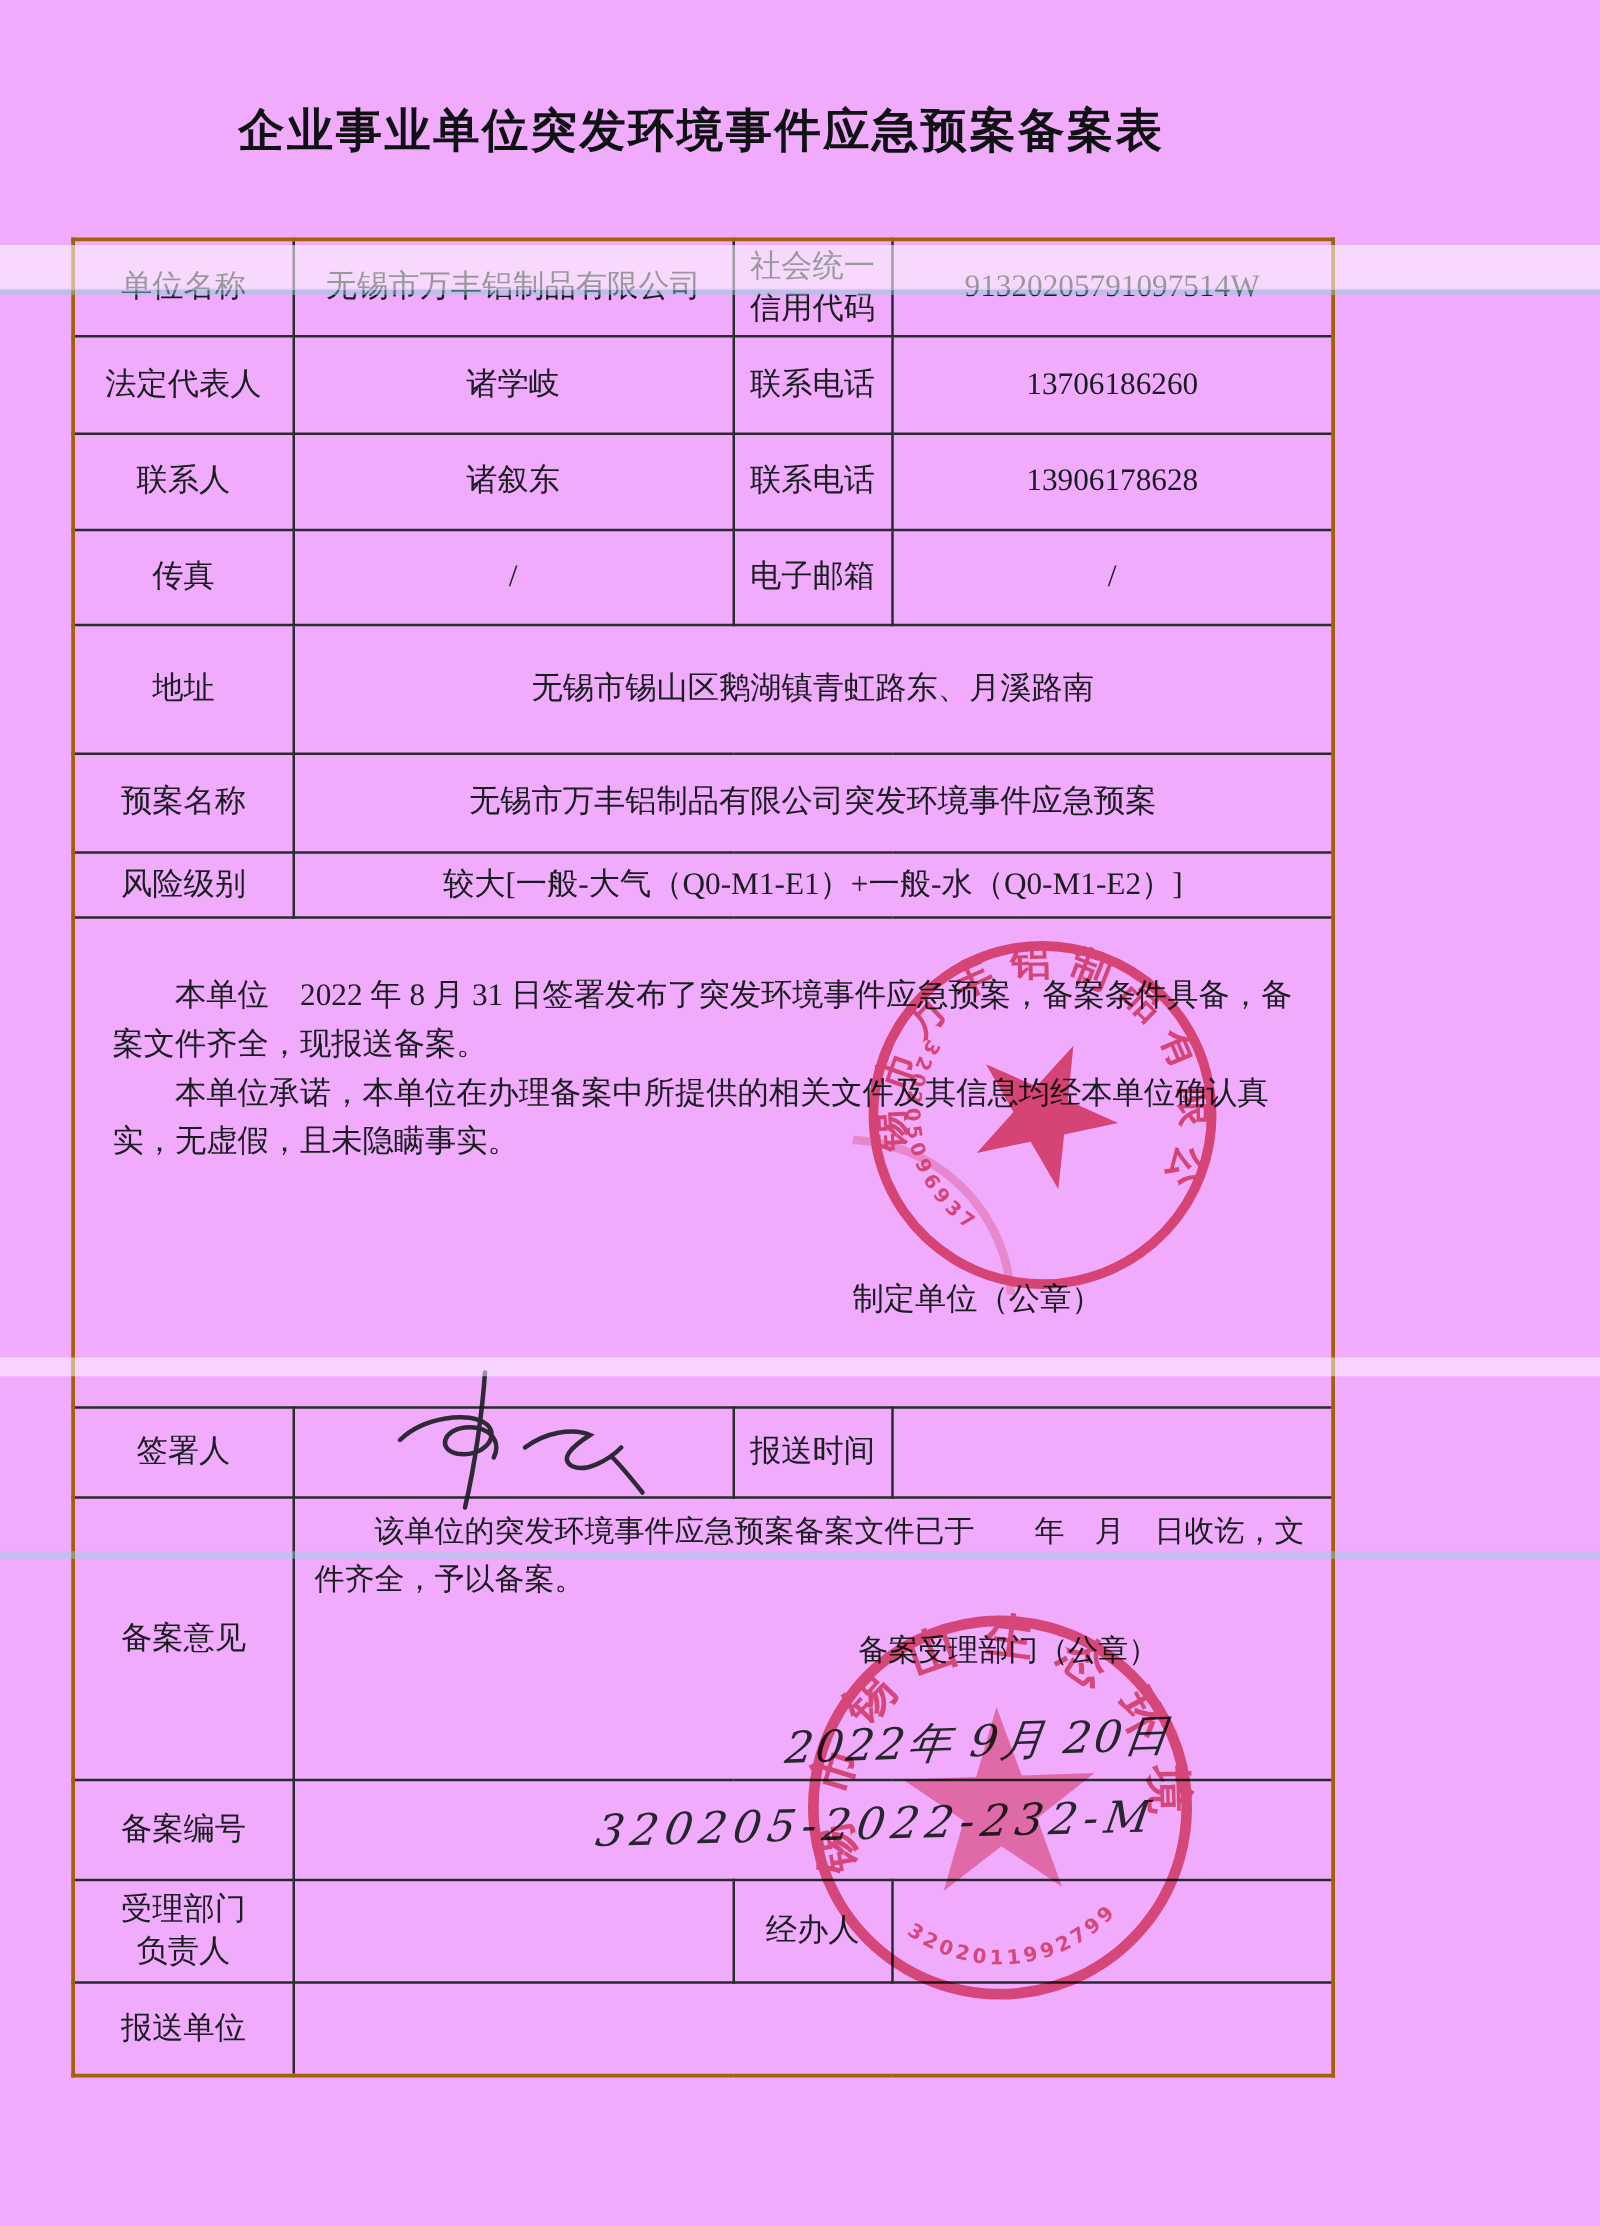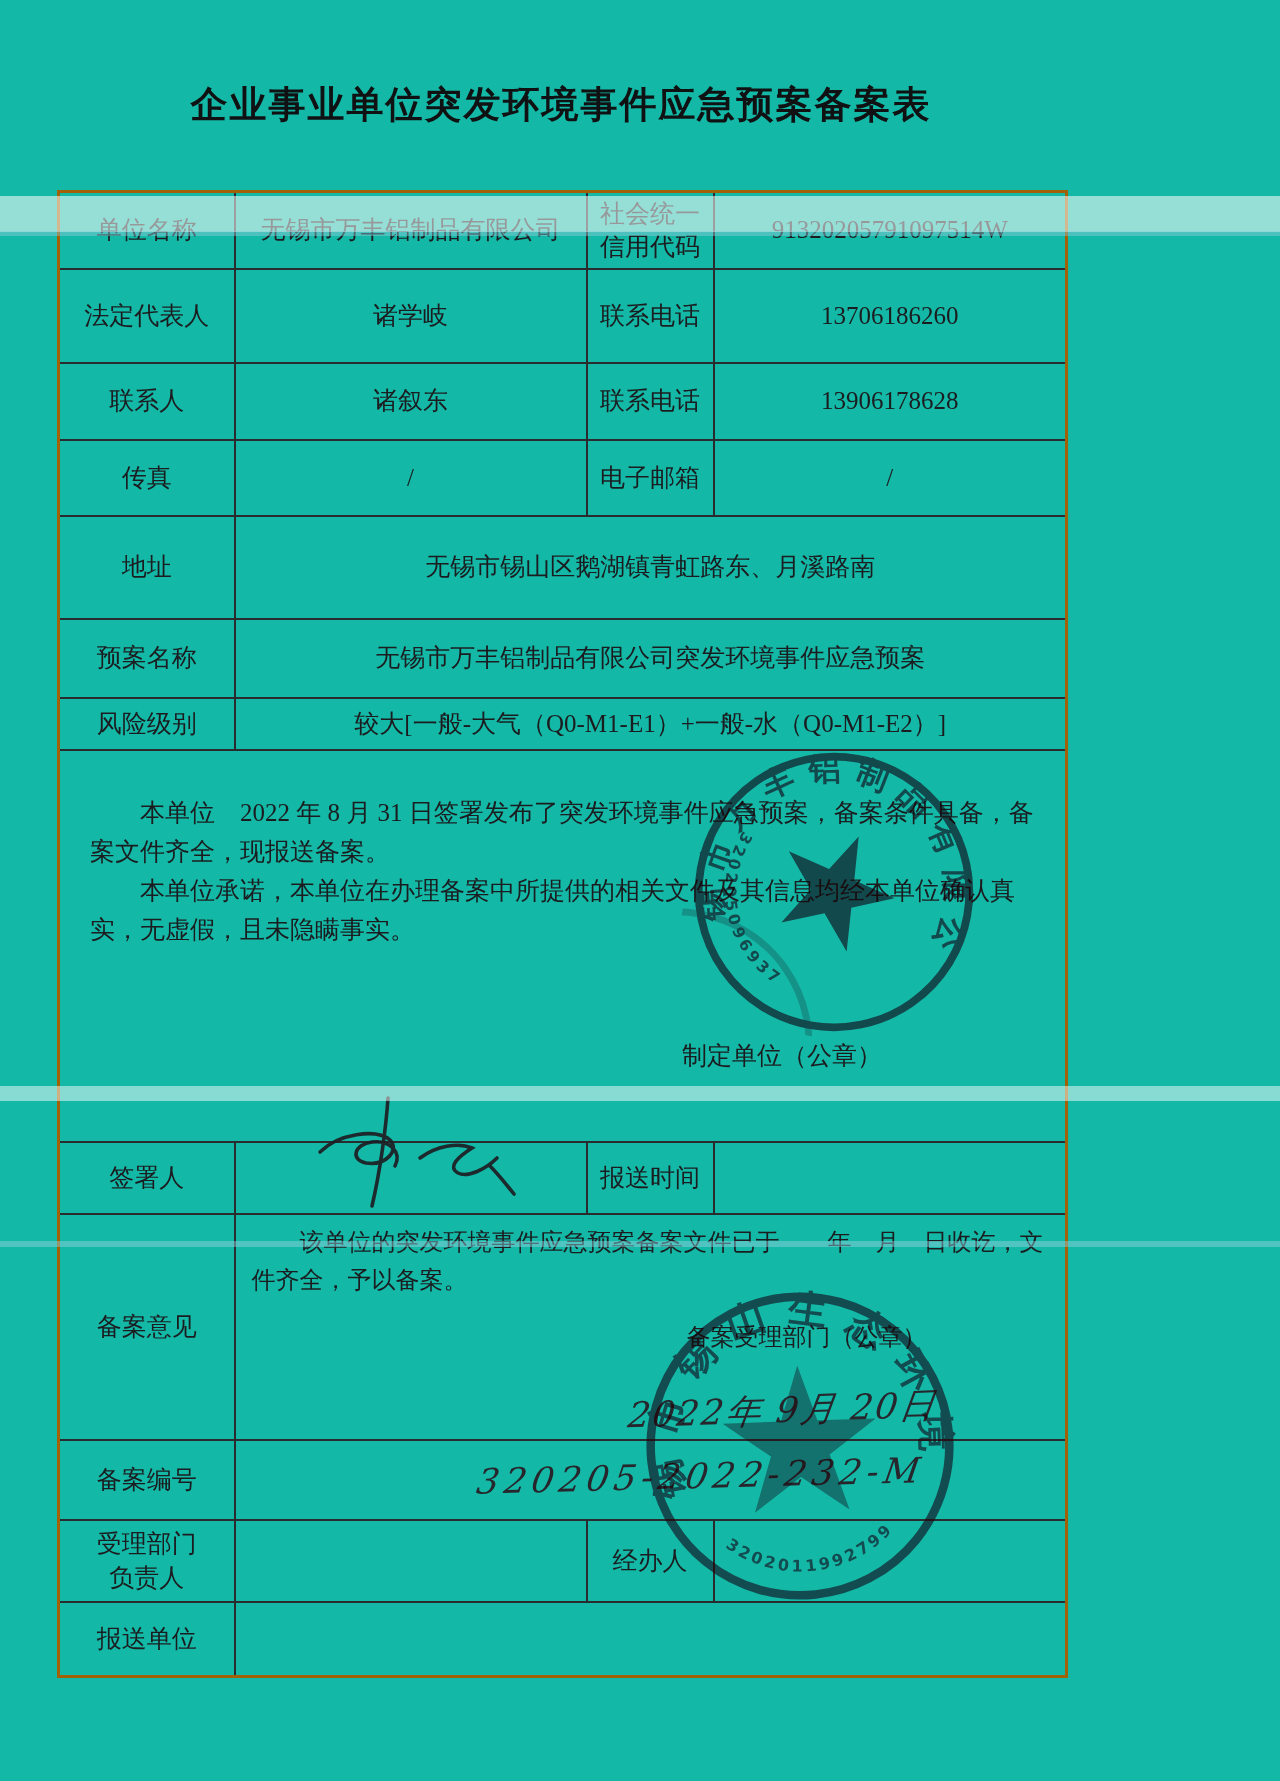--- a/index.html
+++ b/index.html
@@ -1,18 +1,18 @@
 <!DOCTYPE html>
 <html><head>
 <meta charset="utf-8">
 <style>
   html,body { margin:0; padding:0; background:#e7ebee; }
   .page {
     position:relative; width:1280px; height:1781px;
-    background:#14b8a6;
+    background:#f0abfc;
     font-family:"Liberation Serif","DejaVu Serif",serif;
     color:#1a1c1e; overflow:hidden;
   }
   .page-title {
     position:absolute; top:80px; left:57px; width:1008px;
     text-align:center; font-family:"DejaVu Sans","Liberation Sans",sans-serif;
     font-weight:bold; font-size:37px; letter-spacing:2px; color:#101112; z-index:2;
   }
   table.form {
     position:absolute; top:190px; left:57px; width:1008px;
@@ -69,21 +69,21 @@
         <col style="width:127px">
         <col style="width:353px">
     </colgroup>
     <tbody>
         <tr style="height:77px">
       <td>单位名称</td>
       <td>无锡市万丰铝制品有限公司</td>
       <td><span class="wrap4">社会统一信用代码</span></td>
       <td>91320205791097514W</td>
     </tr>
-    <tr style="height:94px">
+    <tr style="height:78px">
       <td>法定代表人</td>
       <td>诸学岐</td>
       <td>联系电话</td>
       <td>13706186260</td>
     </tr>
     <tr style="height:77px">
       <td>联系人</td>
       <td>诸叙东</td>
       <td>联系电话</td>
       <td>13906178628</td>

